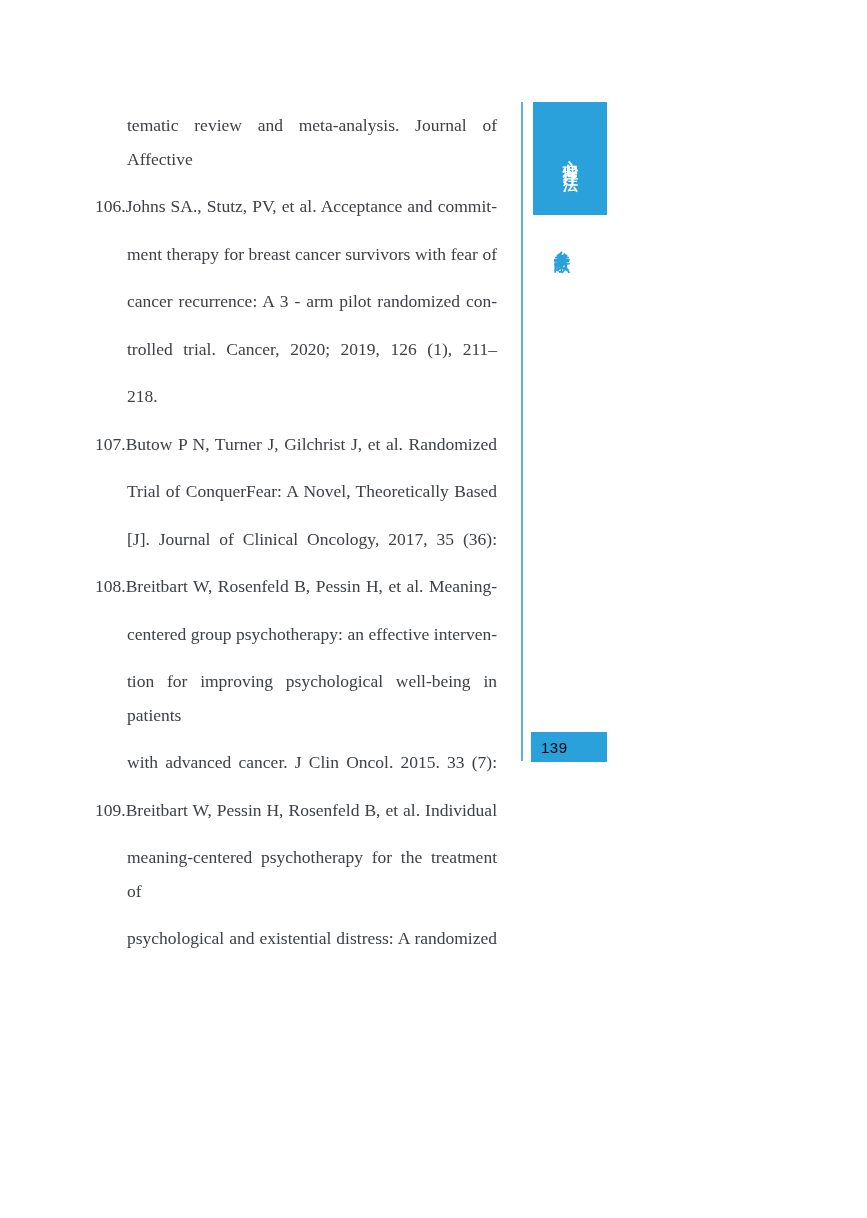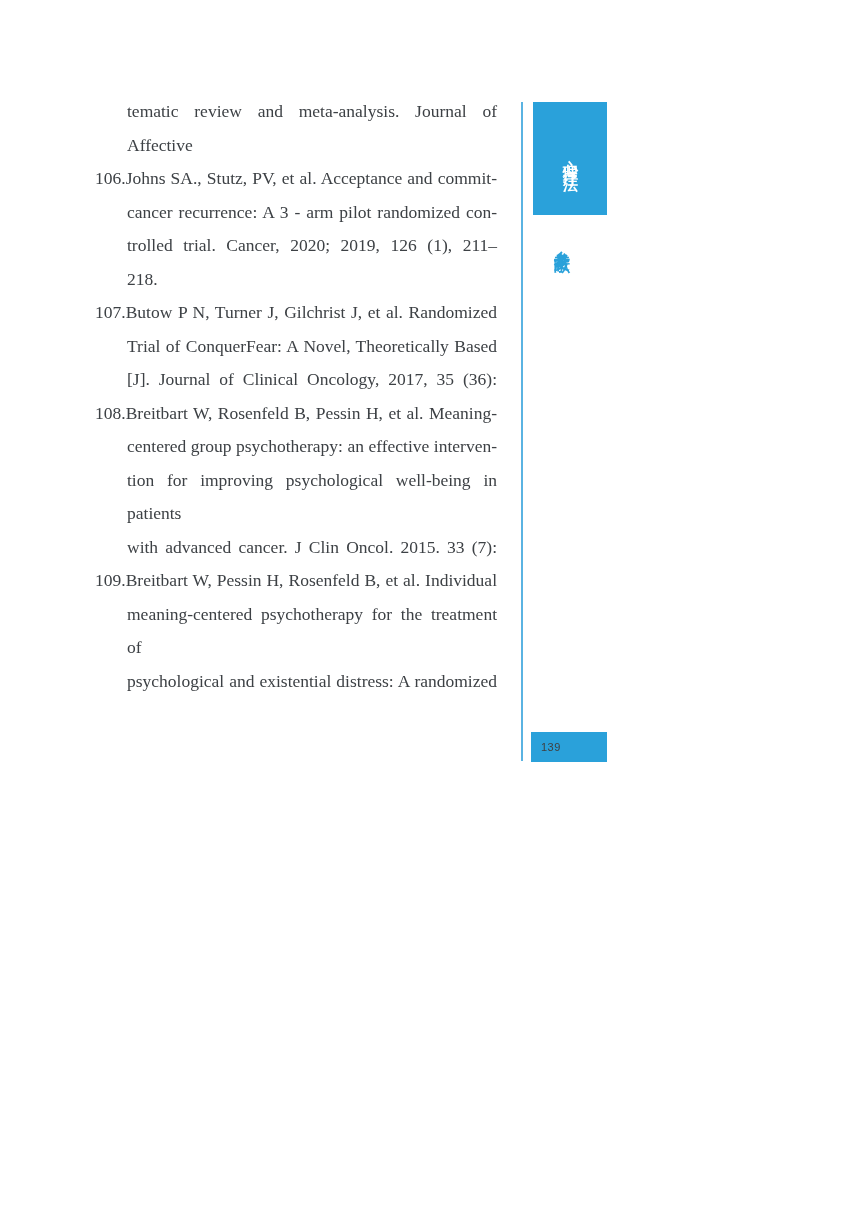--- a/index.html
+++ b/index.html
@@ -23,20 +23,21 @@
     width: 402px;
     color: #3d4145;
   }
   .ln {
     font-family: "Liberation Serif", serif;
     font-size: 17.5px;
     line-height: 33.5px;
     white-space: normal;
     text-align: justify;
     text-align-last: justify;
+    margin-top: 14px;
     -moz-text-align-last: justify;
   }
   .ln.cont { margin-left: 32px; }
   .ln.end  { text-align: left; text-align-last: left; -moz-text-align-last: left; }
   
   .side-rule {
     position: absolute;
     left: 521px;
     top: 102px;
     width: 2px;
@@ -82,39 +83,40 @@
     top: 732px;
     width: 76px;
     height: 30px;
     background: #2aa1da;
     display: flex;
     align-items: center;
     padding-left: 10px;
     box-sizing: border-box;
   }
   .page-badge span {
-    color: #404040;
+    color: #000000;
     font-family: "Liberation Sans", sans-serif;
-    font-size: 11px;
+    font-size: 15px;
     letter-spacing: 0.5px;
   }
 </style>
 </head>
 <body>
 
 <div class="page">
 
   <main class="ref-list">
 
     <div class="ref">
       <div class="ln cont">tematic review and meta-analysis. Journal of Affective</div>
     </div>
 
     <div class="ref">
       <div class="ln">106.Johns SA., Stutz, PV, et al. Acceptance and commit-</div>
+      <div class="ln cont">ment therapy for breast cancer survivors with fear of</div>
       <div class="ln cont">cancer recurrence: A 3 - arm pilot randomized con-</div>
       <div class="ln cont">trolled trial. Cancer, 2020; 2019, 126 (1), 211–</div>
       <div class="ln cont end">218.</div>
     </div>
 
     <div class="ref">
       <div class="ln">107.Butow P N, Turner J, Gilchrist J, et al. Randomized</div>
       <div class="ln cont">Trial of ConquerFear: A Novel, Theoretically Based</div>
       <div class="ln cont">[J]. Journal of Clinical Oncology, 2017, 35 (36):</div>
     </div>

